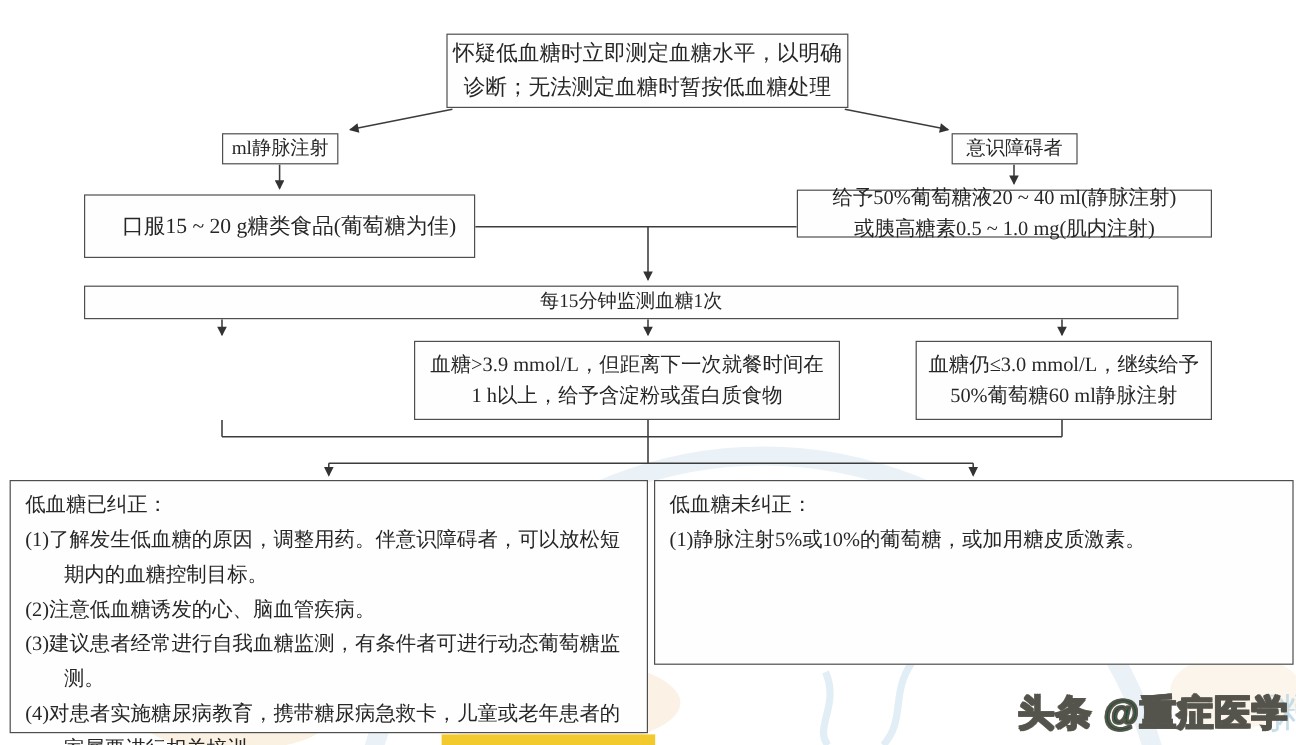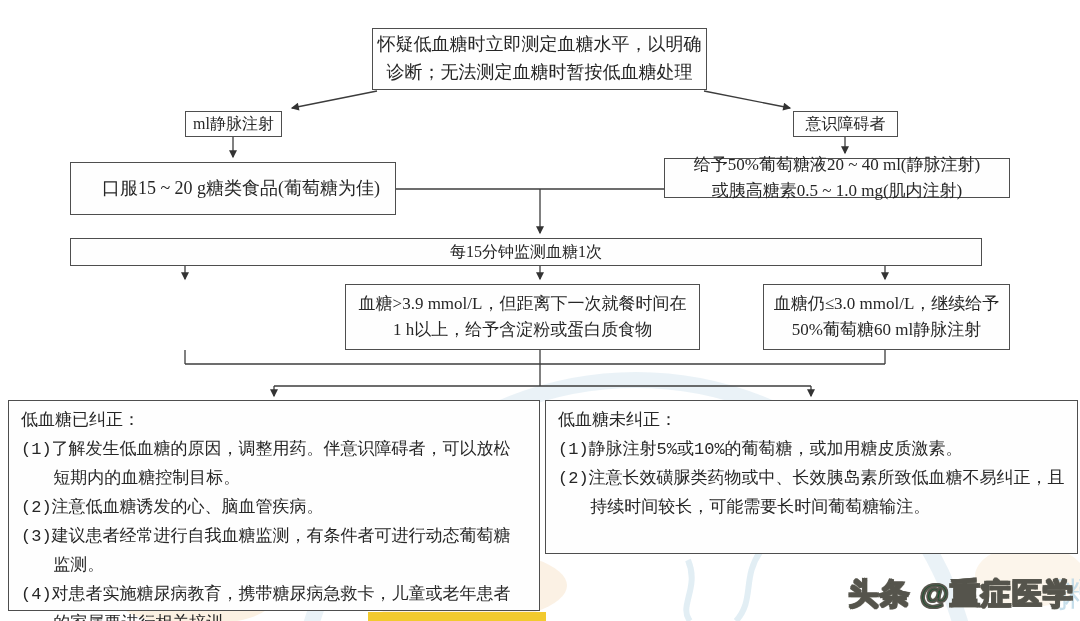--- a/index.html
+++ b/index.html
@@ -16,21 +16,21 @@
   .blob.b3{left:975px;top:545px;width:110px;height:62px;opacity:.6;}
   .yellow-strip{position:absolute;left:368px;top:612px;width:178px;height:9px;background:#f2ca2e;z-index:0;}
   .bg-glyph{position:absolute;left:1056px;top:572px;font-size:34px;color:#b9d6e6;opacity:.8;z-index:0;
     font-family:"Liberation Sans",sans-serif;}
   
   svg.connectors{position:absolute;left:0;top:0;z-index:1;pointer-events:none;}
   
   .bx{position:absolute;box-sizing:border-box;border:1px solid #4e4e4e;background:#fefefe;
     display:flex;align-items:center;justify-content:center;text-align:center;
     white-space:pre-line;z-index:2;line-height:1.55;}
-  .bx.listbox{display:block;text-align:left;white-space:normal;padding:5px 12px 4px 12px;font-family:Liberation Mono, monospace;}
+  .bx.listbox{display:block;text-align:left;white-space:normal;padding:5px 12px 4px 12px;}
   .listbox .li{padding-left:1.9em;text-indent:-1.9em;}
   .f18{font-size:18px;}
   .f17{font-size:17px;}
   .f16{font-size:16px;}
   .lh29{line-height:29px;}
   
   .watermark{position:absolute;right:6px;bottom:6px;z-index:3;
     font-family:"Liberation Sans","DejaVu Sans",sans-serif;
     font-weight:bold;font-size:30px;letter-spacing:1px;color:#14532d;
     -webkit-text-stroke:1.5px #55544c;
@@ -119,18 +119,17 @@
     <div class="li-title">低血糖已纠正：</div>
     <div class="li">(1)了解发生低血糖的原因，调整用药。伴意识障碍者，可以放松短期内的血糖控制目标。</div>
     <div class="li">(2)注意低血糖诱发的心、脑血管疾病。</div>
     <div class="li">(3)建议患者经常进行自我血糖监测，有条件者可进行动态葡萄糖监测。</div>
     <div class="li">(4)对患者实施糖尿病教育，携带糖尿病急救卡，儿童或老年患者的家属要进行相关培训。</div>
   </div>
 
   <div class="bx listbox f17 lh29" style="left:545px;top:400px;width:533px;height:154px;">
     <div class="li-title">低血糖未纠正：</div>
     <div class="li">(1)静脉注射5%或10%的葡萄糖，或加用糖皮质激素。</div>
-    <div class="li">(2)注意长效磺脲类药物或中、长效胰岛素所致低血糖不易纠正，且持续时间较长，可能需要长时间葡萄糖输注。</div>
   </div>
 
   <div class="watermark">头条 @重症医学</div>
 
 </div>
 
 </body></html>

